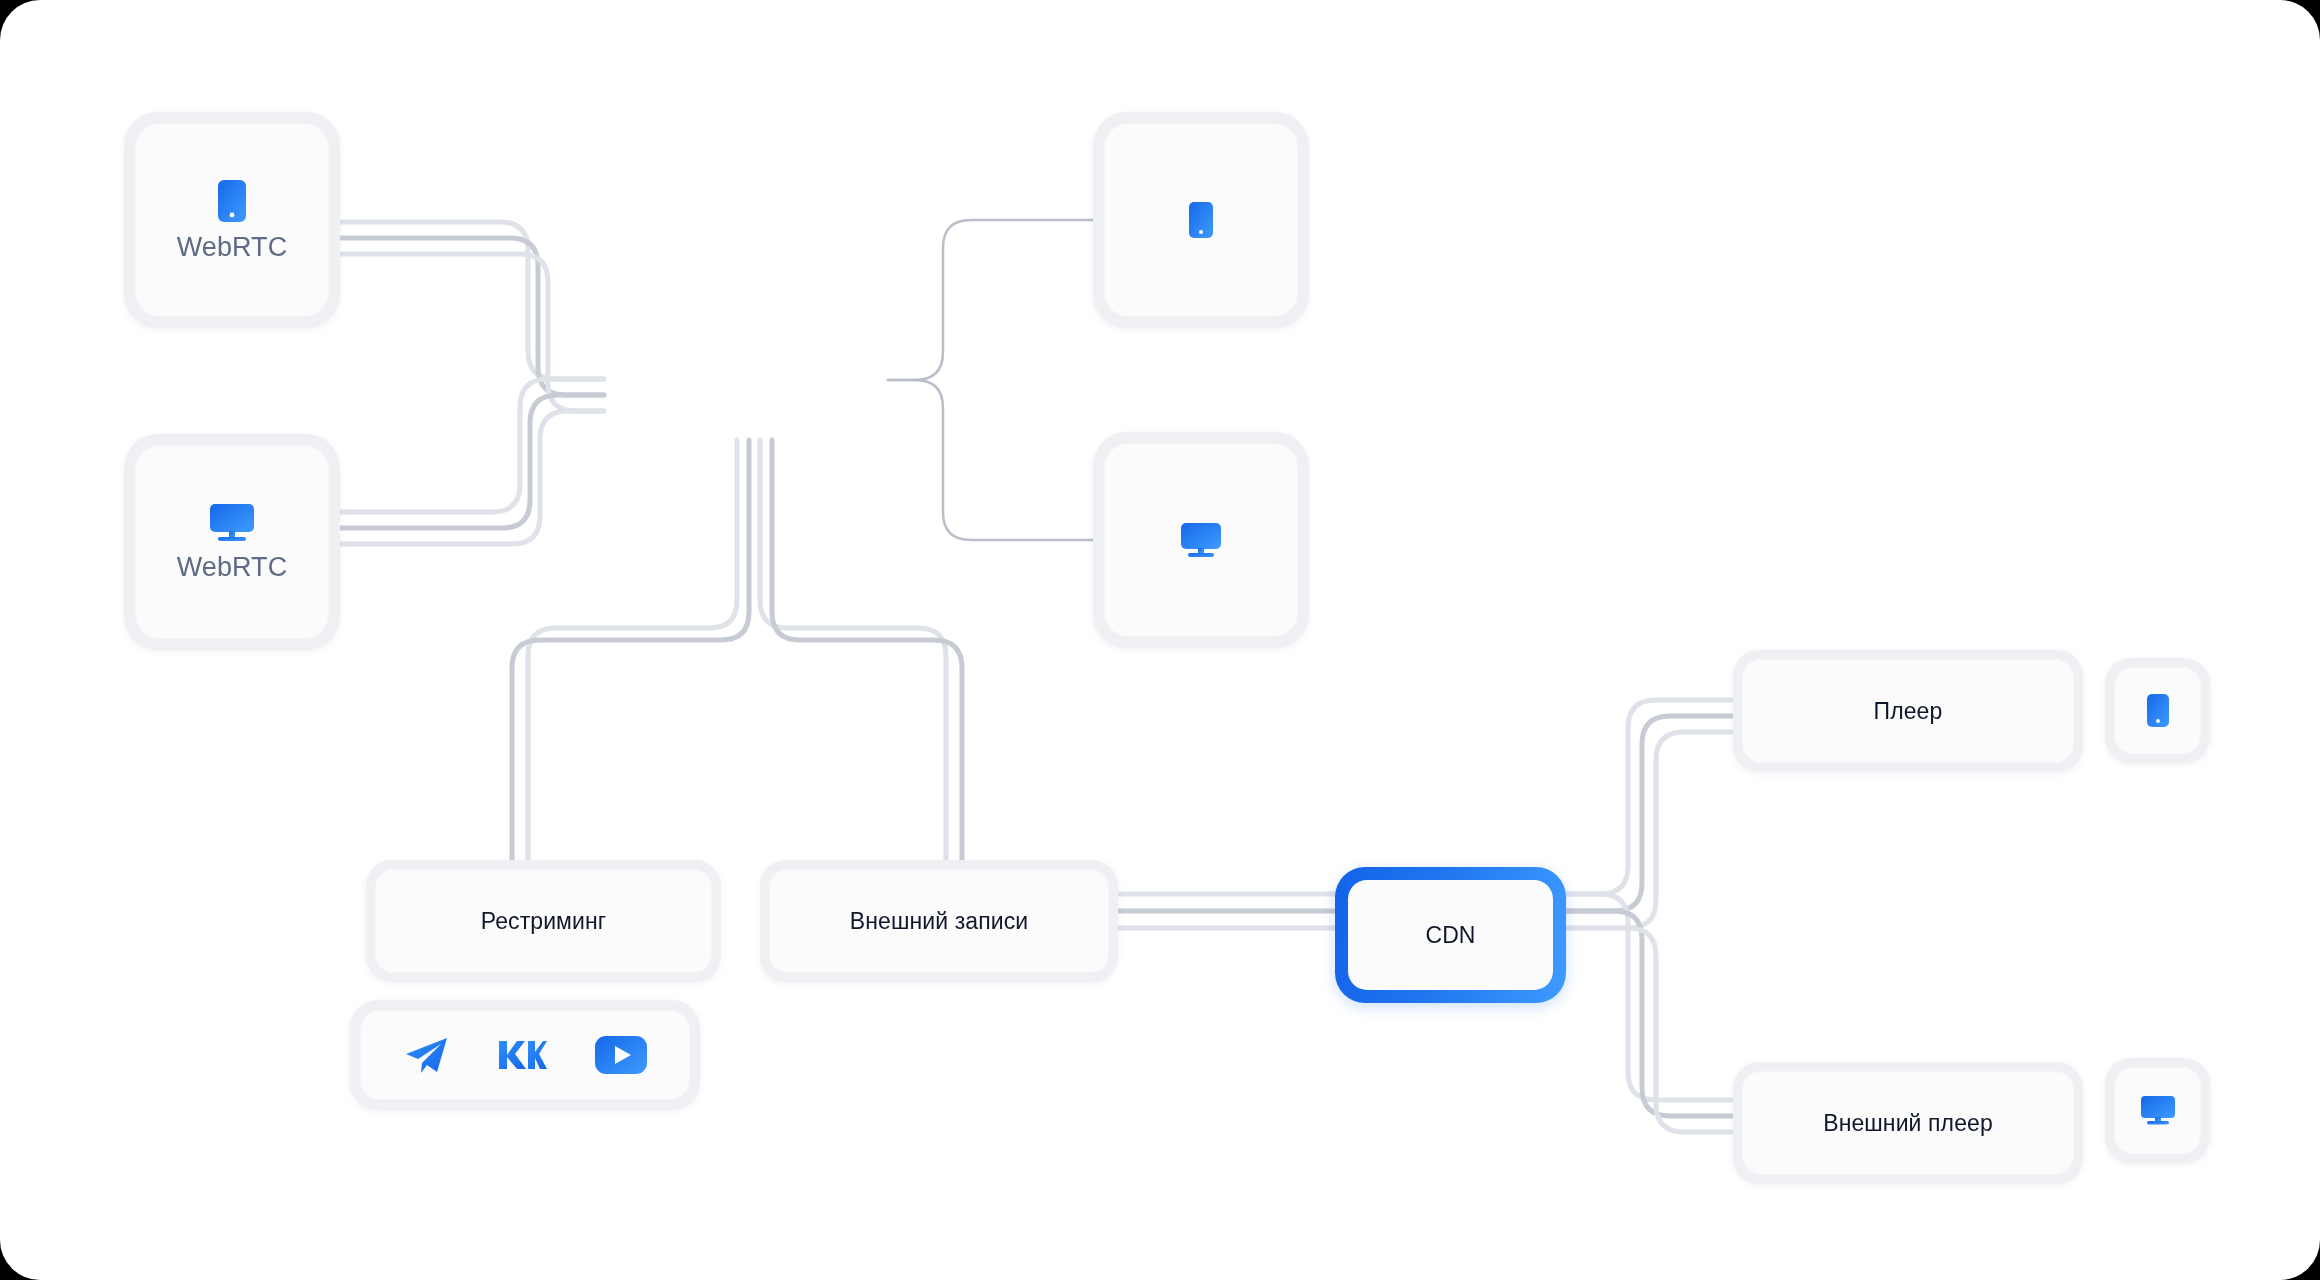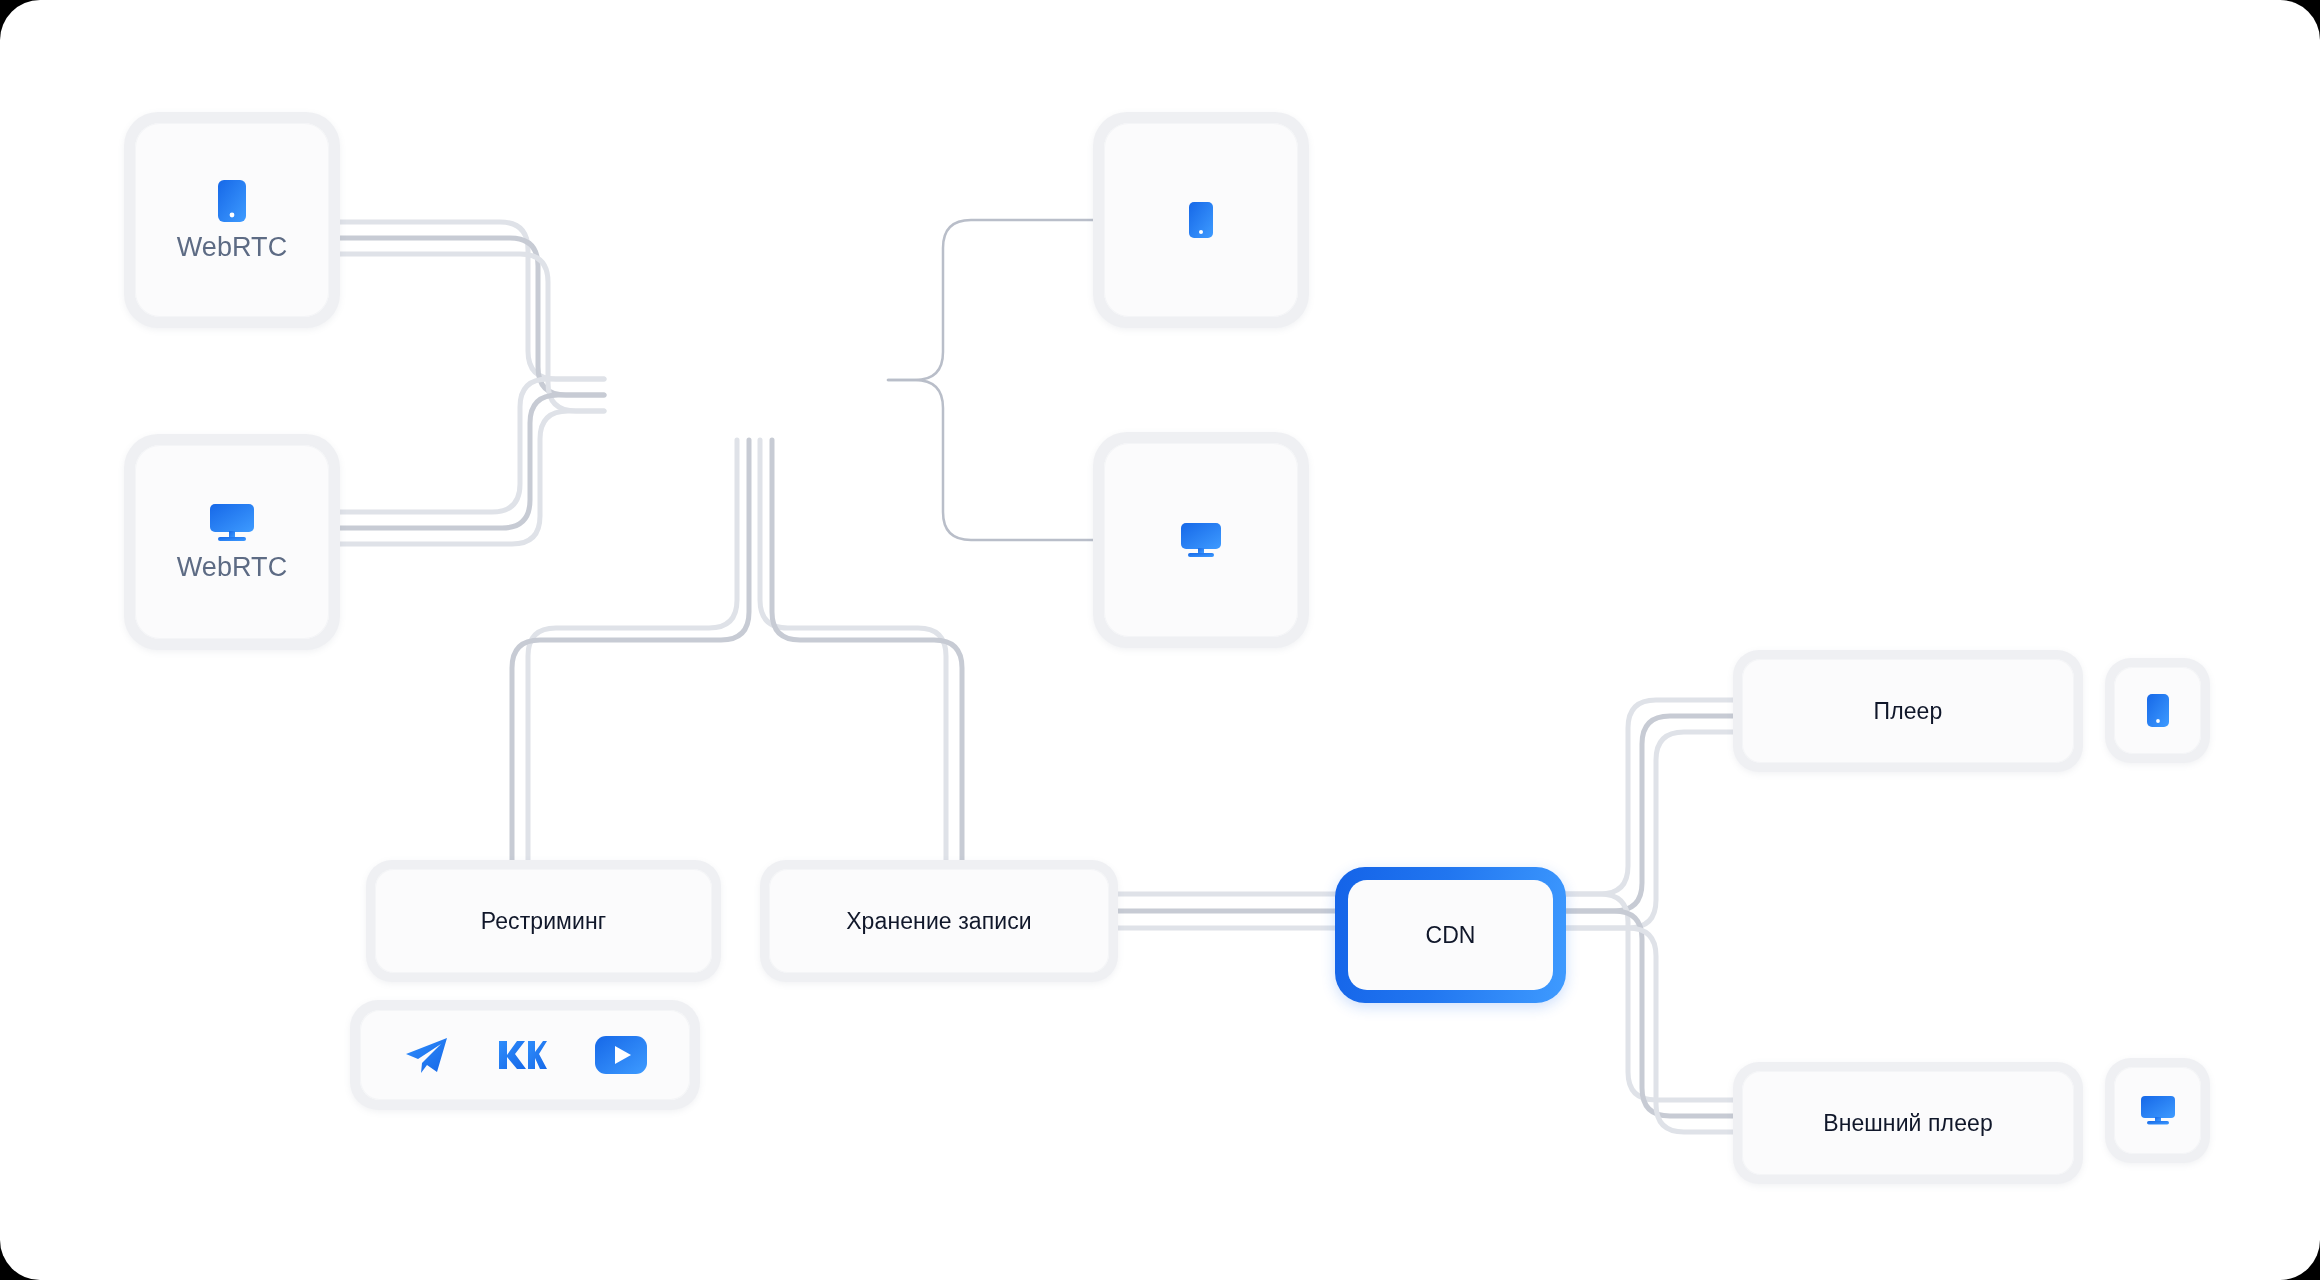--- a/index.html
+++ b/index.html
@@ -299,21 +299,21 @@
           <rect x="0" y="0" width="52" height="38" rx="11" fill="url(#yg)"></rect>
           <path d="M20 10 L36 19 L20 28 Z" fill="#ffffff"></path>
         </svg>
       </span>
 
     </div>
   </div>
 
   <div class="node pill" style="left:760px;top:860px;width:358px;">
     <div class="inner">
-      <span class="node-label">Хранение записи</span>
+      <span class="node-label">Внешний записи</span>
     </div>
   </div>
 
   <div class="node accent" style="left:1335px;top:855px;width:231px;height:136px;margin-top:12px;">
     <div class="inner">
       <span class="node-label">CDN</span>
     </div>
   </div>
 
   <div class="node pill" style="left:1733px;top:650px;width:350px;">

